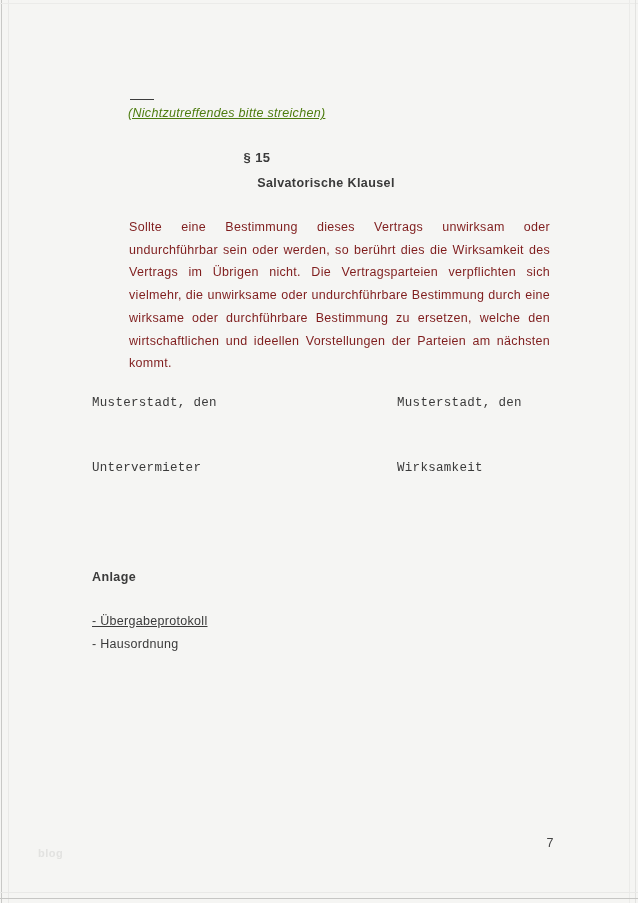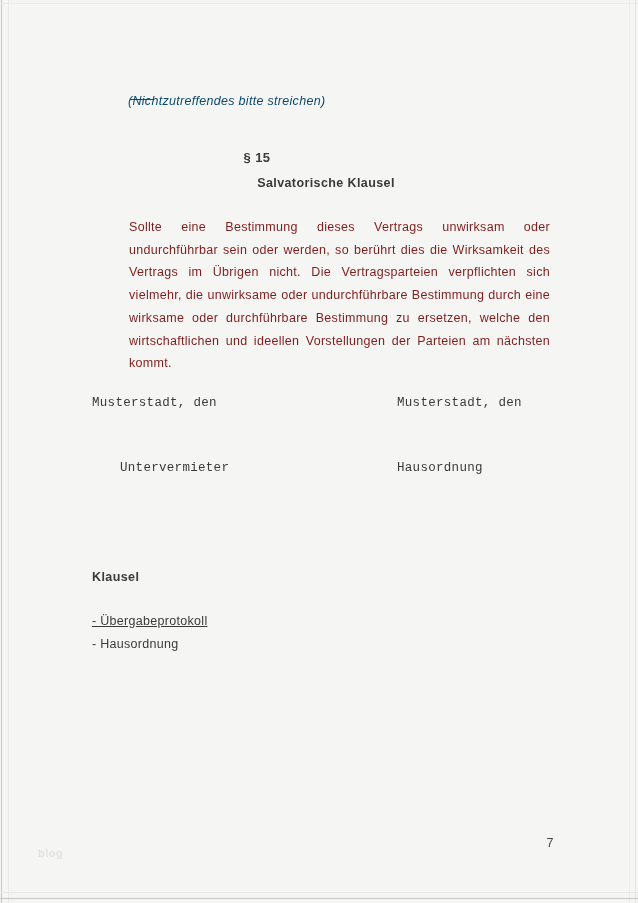--- a/index.html
+++ b/index.html
@@ -26,25 +26,26 @@
   .edge-bottom-inner{ left: 0; right: 0; bottom: 10px; height: 1px; background: #e9e9e7; }
   .edge-bottom-outer{ left: 0; right: 0; bottom: 4px;  height: 1px; background: #c6c6c4; }
 
   .abs { position: absolute; }
 
   .blank-line {
     left: 130px; top: 99px; width: 24px; height: 0;
     border-top: 1.5px solid #3c3c3c;
   }
   .strike-note {
-    left: 128px; top: 94px; width: 340px;
+    left: 128px; top: 106px; width: 340px;
     font-style: italic;
     font-size: 12.5px;
     letter-spacing: 0.3px;
-    color: #0c4a6e;
+    color: #4d7c0f;
+    text-decoration: underline;
   }
   .section-number {
     left: 0; top: 150px; width: 514px;
     text-align: center;
     font-weight: bold;
     font-size: 13px;
     letter-spacing: 0.4px;
   }
   .section-title {
     left: 0; top: 176px; width: 638px;
@@ -58,21 +59,21 @@
     left: 129px; top: 216px; width: 421px;
     font-size: 12.5px;
     line-height: 22.7px;
     letter-spacing: 0.3px;
     text-align: justify;
     color: #7f1d1d;
   }
   .sig { font-size: 12.5px; letter-spacing: 0.3px; font-family: Liberation Mono, monospace; }
   .sig-place-left  { left: 92px;  top: 396px; }
   .sig-place-right { left: 397px; top: 396px; }
-  .sig-role-left   { left: 92px;  top: 461px; margin-left: 28px; }
+  .sig-role-left   { left: 92px;  top: 461px; }
   .sig-role-right  { left: 397px; top: 461px; }
 
   .attachments-heading {
     left: 92px; top: 570px;
     font-weight: bold;
     font-size: 12.5px;
     letter-spacing: 0.4px;
   }
   .attachment-item {
     left: 92px;
@@ -114,22 +115,22 @@
   <div class="abs strike-note">(Nichtzutreffendes bitte streichen)</div>
 
   <div class="abs section-number">§ 15</div>
   <div class="abs section-title">Salvatorische Klausel</div>
 
   <div class="abs body-paragraph">Sollte eine Bestimmung dieses Vertrags unwirksam oder undurchführbar sein oder werden, so berührt dies die Wirksamkeit des Vertrags im Übrigen nicht. Die Vertragsparteien verpflichten sich vielmehr, die unwirksame oder undurchführbare Bestimmung durch eine wirksame oder durchführbare Bestimmung zu ersetzen, welche den wirtschaftlichen und ideellen Vorstellungen der Parteien am nächsten kommt.</div>
 
   <div class="abs sig sig-place-left">Musterstadt, den</div>
   <div class="abs sig sig-place-right">Musterstadt, den</div>
   <div class="abs sig sig-role-left">Untervermieter</div>
-  <div class="abs sig sig-role-right">Hausordnung</div>
+  <div class="abs sig sig-role-right">Wirksamkeit</div>
 
-  <div class="abs attachments-heading">Klausel</div>
+  <div class="abs attachments-heading">Anlage</div>
   <div class="abs attachment-item attachment-item-1">- Übergabeprotokoll</div>
   <div class="abs attachment-item attachment-item-2">- Hausordnung</div>
 
   <div class="abs page-number">7</div>
   <div class="abs watermark">blog</div>
 
 </div>
 
 </body></html>

